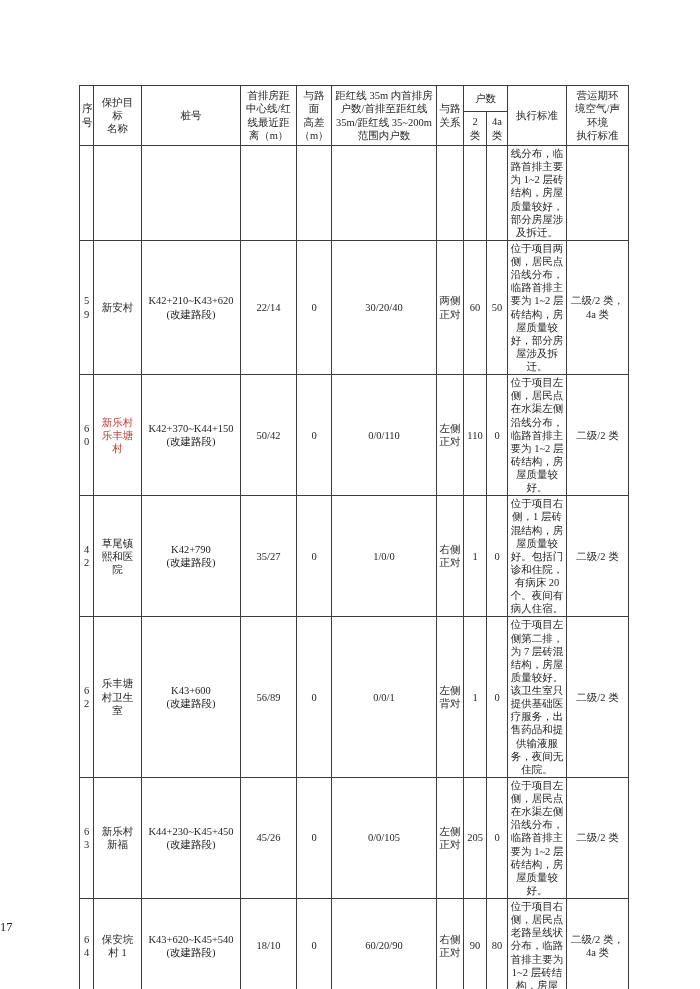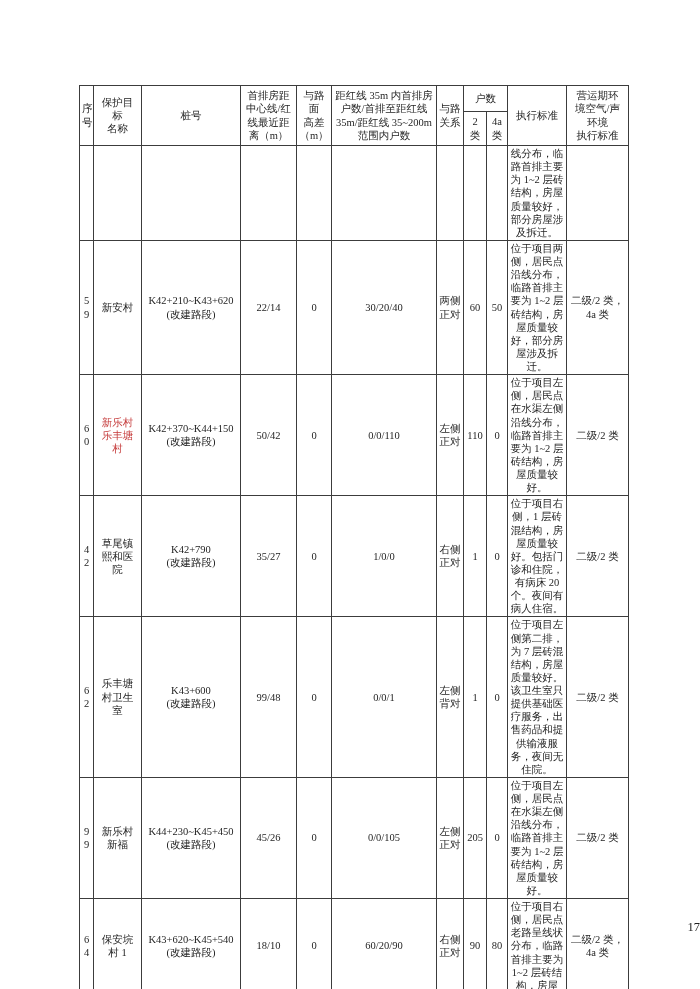--- a/index.html
+++ b/index.html
@@ -42,21 +42,21 @@
   tr.r61 { height: 110px; }
   tr.r62 { height: 145px; }
   tr.r63 { height: 112px; }
   tr.r64 { height: 88px; }
   .red-name { color: #c53a3a; }
   .page-number {
     position: absolute;
     top: 920px;
     left: 0;
     width: 700px;
-    text-align: right;
+    text-align: left;
     font-size: 12.5px;
   }
 </style>
 </head>
 <body>
 
 <table class="doc-table">
   <colgroup>
     <col style="width:14px">
       <col style="width:48px">
@@ -167,32 +167,32 @@
       <td>位于项目右侧，1 层砖混结构，房屋质量较好。包括门诊和住院，有病床 20 个。夜间有病人住宿。</td>
       <td>二级/2 类</td>
     </tr>
     <tr class="r62">
       <td>62</td>
       <td>乐丰塘
 村卫生
 室</td>
       <td>K43+600
 (改建路段)</td>
-      <td>99/48</td>
+      <td>56/89</td>
       <td>0</td>
       <td>0/0/1</td>
       <td>左侧
 背对</td>
       <td>1</td>
       <td>0</td>
       <td>位于项目左侧第二排，为 7 层砖混结构，房屋质量较好。该卫生室只提供基础医疗服务，出售药品和提供输液服务，夜间无住院。</td>
       <td>二级/2 类</td>
     </tr>
     <tr class="r63">
-      <td>99</td>
+      <td>63</td>
       <td>新乐村
 新福</td>
       <td>K44+230~K45+450
 (改建路段)</td>
       <td>45/26</td>
       <td>0</td>
       <td>0/0/105</td>
       <td>左侧
 正对</td>
       <td>205</td>

